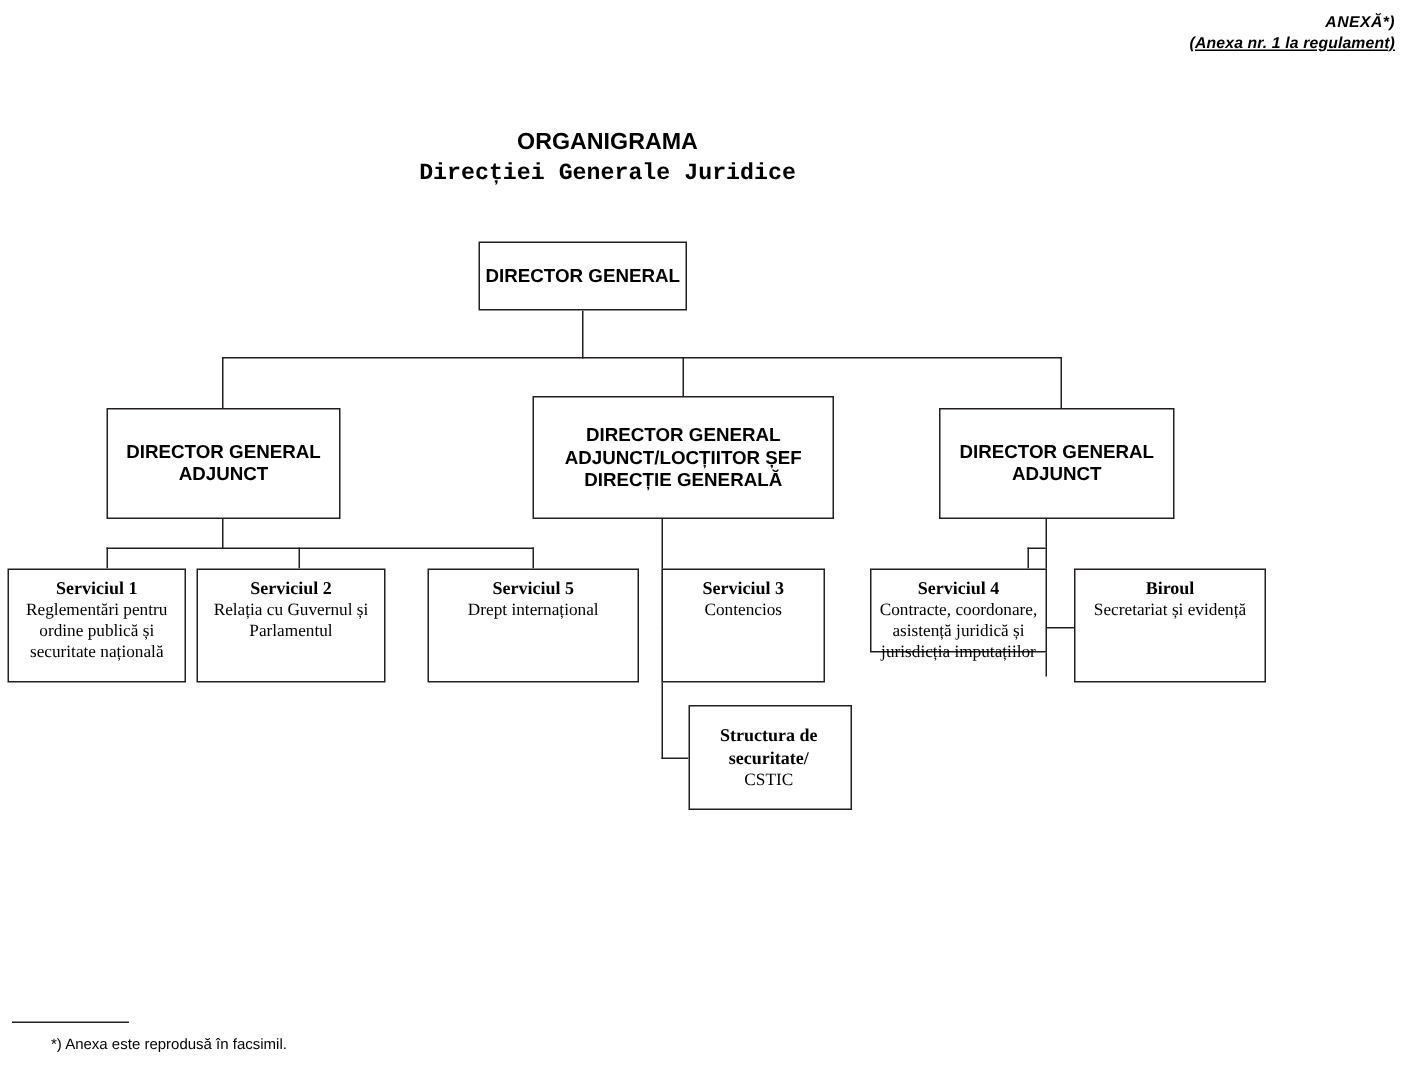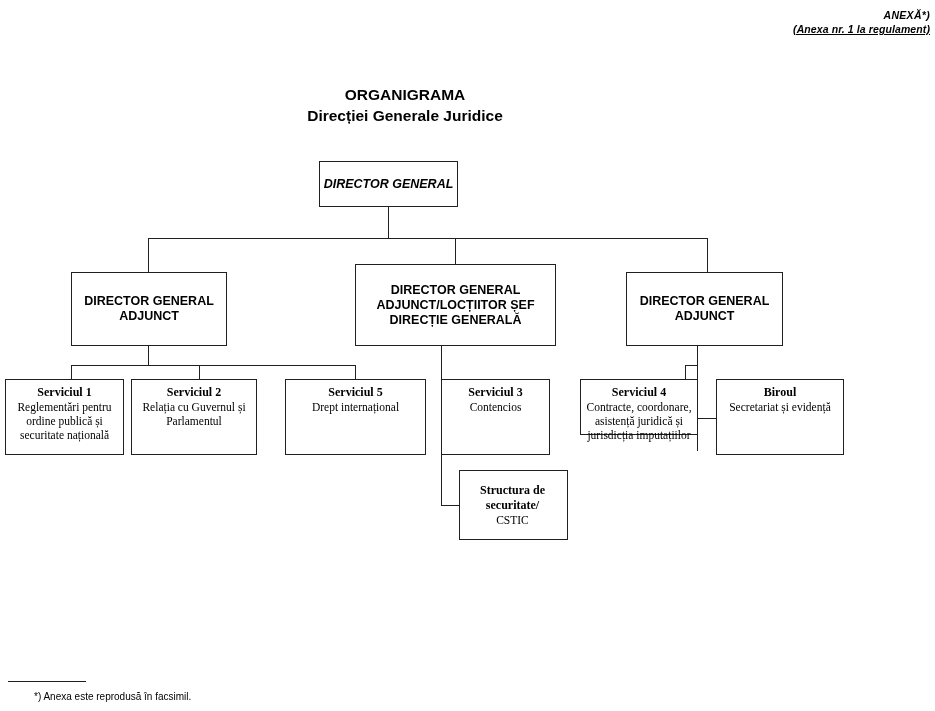--- a/index.html
+++ b/index.html
@@ -36,21 +36,21 @@
     position: absolute;
     top: 84px;
     left: 0;
     width: 810px;
     text-align: center;
     font-size: 15.5px;
     font-weight: bold;
     line-height: 21px;
   }
   #chart-title .t1 { display: block; }
-  #chart-title .t2 { display: block; }
+  #chart-title .t2 { display: block; font-family: Liberation Mono, monospace; }
 
   
   .node {
     position: absolute;
     border: 1px solid #231f20;
     background: #ffffff;
     box-sizing: border-box;
     display: flex;
     align-items: center;
     justify-content: center;
@@ -142,21 +142,21 @@
 
 <div class="conn v" style="left:441px; top:346px; height:160px;"></div>
 <div class="conn h" style="left:441px; top:418px; width:18px;"></div>
 <div class="conn h" style="left:441px; top:505px; width:18px;"></div>
 
 <div class="conn v" style="left:697px; top:346px; height:105px;"></div>
 <div class="conn h" style="left:685px; top:365px; width:12px;"></div>
 <div class="conn v" style="left:685px; top:365px; height:14px;"></div>
 <div class="conn h" style="left:697px; top:418px; width:19px;"></div>
 
-<div class="node exec" style="left:319px; top:161px; width:139px; height:46px;font-style:italic;">
+<div class="node exec" style="left:319px; top:161px; width:139px; height:46px;">
   <span class="nlabel">DIRECTOR GENERAL</span>
 </div>
 
 <div class="node exec" style="left:71px; top:272px; width:156px; height:74px;">
   <span class="nlabel">DIRECTOR GENERAL ADJUNCT</span>
 </div>
 
 <div class="node exec" style="left:355px; top:264px; width:201px; height:82px; padding:0 4px;">
   <span class="nlabel">DIRECTOR GENERAL ADJUNCT/LOCȚIITOR ȘEF DIRECȚIE GENERALĂ</span>
 </div>

